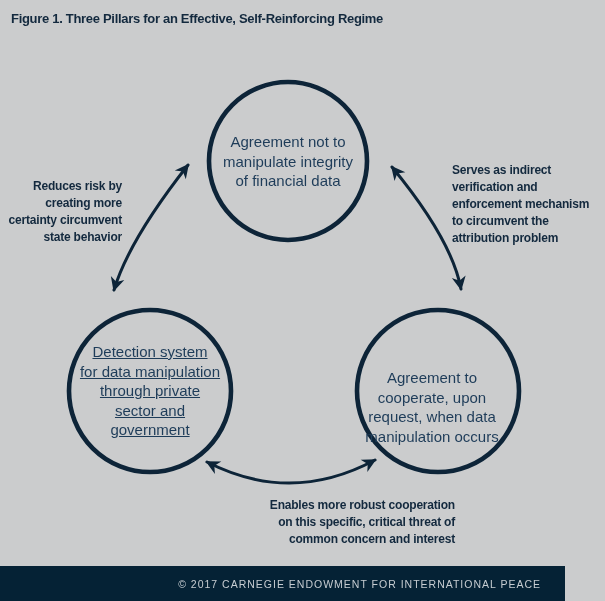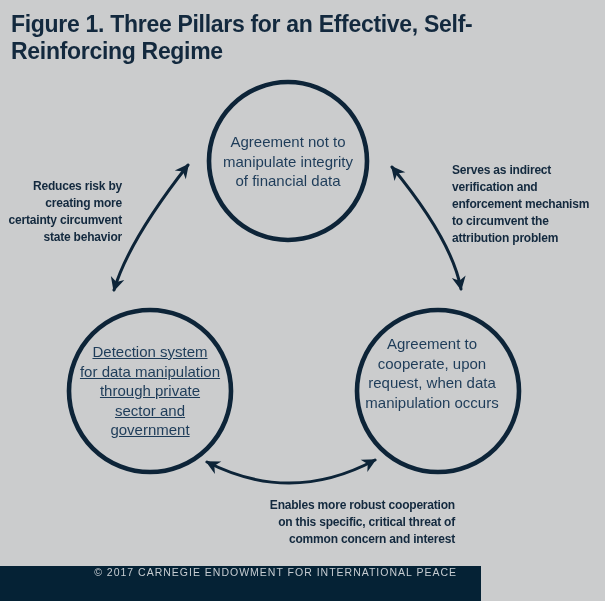--- a/index.html
+++ b/index.html
@@ -14,48 +14,48 @@
   html,body{width:605px;height:601px;}
   body{
     font-family:"Liberation Sans", sans-serif;
     background:var(--background);
     position:relative;
     overflow:hidden;
   }
   .figure{position:absolute;inset:0;}
   .title{
     position:absolute;left:11px;top:11px;width:580px;
-    font-size:23px;font-weight:bold;color:var(--ink);
+    font-size:13px;font-weight:bold;color:var(--ink);
     letter-spacing:-0.3px;
   }
   svg.diagram{position:absolute;left:0;top:0;}
   .diagram circle{fill:none;stroke:var(--stroke);stroke-width:4.6px;}
   .diagram path.arrow{
     fill:none;stroke:var(--stroke);stroke-width:3px;stroke-linecap:round;
   }
   .ah-fill{fill:var(--stroke);}
   .label{position:absolute;color:var(--ink);}
   .label span{display:block;white-space:nowrap;}
   .circle-label{
     text-align:center;color:var(--circle-text);
     font-size:15px;line-height:19.5px;font-weight:500;
   }
   .circle-label.top{left:208px;top:132px;width:160px;}
   .circle-label.bottom-left{left:70px;top:342px;width:160px;text-decoration:underline;}
-  .circle-label.bottom-right{left:356px;top:334px;width:152px;}
+  .circle-label.bottom-right{left:356px;top:368px;width:152px;}
   .annotation{
     font-size:12px;font-weight:bold;line-height:17px;letter-spacing:-0.2px;
   }
   .annotation.left{left:8px;top:178px;width:114px;text-align:right;}
   .annotation.right{left:452px;top:162px;width:150px;text-align:left;}
   .annotation.bottom{left:155px;top:497px;width:300px;text-align:right;}
   .footer{
-    position:absolute;left:0;top:566px;width:481px;height:35px;
+    position:absolute;left:0;top:566px;width:565px;height:35px;
     background:var(--footer-bg);
-    display:flex;align-items:flex-start;justify-content:flex-end;
+    display:flex;align-items:center;justify-content:flex-end;
     padding-right:24px;
   }
   .footer span{
     color:var(--footer-text);font-size:10.5px;letter-spacing:1px;
     white-space:nowrap;
   }
 </style>
 </head>
 <body>
 

